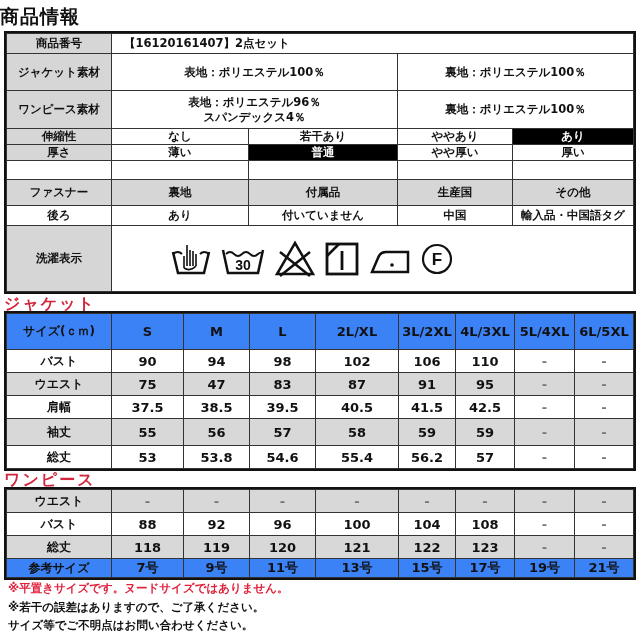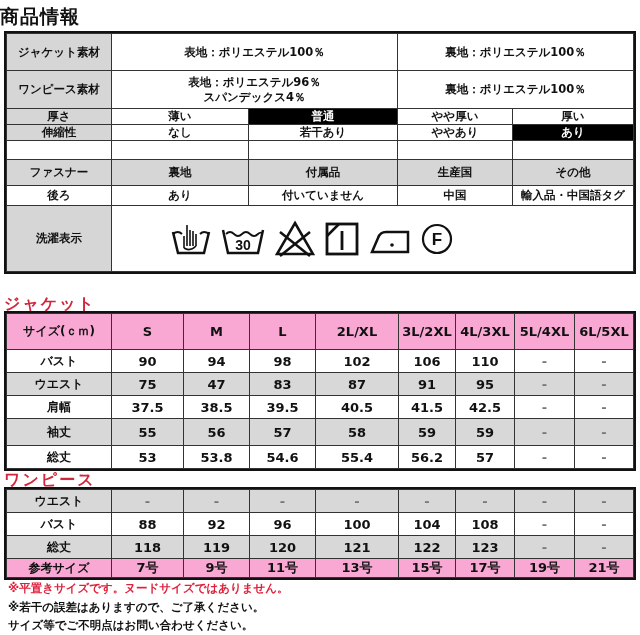--- a/index.html
+++ b/index.html
@@ -7,21 +7,21 @@
          font-family: "DejaVu Sans", "Liberation Sans", sans-serif; color: #111; }
   .title { position: absolute; left: 0; top: 4px; width: 640px; text-align: left;
            font-size: 19px; font-weight: bold; letter-spacing: 1px; }
   table { border-collapse: collapse; position: absolute; table-layout: fixed; }
   td { border: 1px solid #333; text-align: center; vertical-align: middle; padding: 0;
        font-size: 11.5px; font-weight: bold; overflow: hidden; white-space: nowrap; }
   .outer { outline: 2px solid #111; }
   .lbl { background: #d6d6d6; }
   .blk { background: #000; color: #fff; }
   .gray { background: #d8d8d8; }
-  .purple { background: #f9a8d4; }
+  .purple { background: #3b82f6; }
   .left { text-align: left; padding-left: 12px; }
   .section-label { position: absolute; left: 4px; color: #d1263b; font-size: 16px; font-weight: bold; letter-spacing: 2px; }
   .note { position: absolute; left: 8px; font-size: 11.5px; font-weight: bold; }
   .note.red { color: #e0213c; }
   .icons { display: flex; align-items: center; gap: 8px; padding-left: 58px; height: 100%; }
   .icons svg { display: block; }
   .size td { font-size: 13px; font-weight: bold; }
   .size td.first { font-size: 12px; }
   .dash { color: #777; font-weight: normal; }
 </style>
@@ -32,46 +32,50 @@
 
 <table class="outer" style="left:6px; top:33px; width:627px;">
   <colgroup>
     <col style="width:105px">
       <col style="width:137px">
       <col style="width:149px">
       <col style="width:115px">
       <col style="width:121px">
   </colgroup>
   <tbody>
+      <tr style="height:20px">
+    <td class="lbl">商品番号</td>
+    <td colspan="4" class="left">【16120161407】2点セット</td>
+  </tr>
   <tr style="height:37px">
     <td class="lbl">ジャケット素材</td>
     <td colspan="2">表地：ポリエステル100％</td>
     <td colspan="2">裏地：ポリエステル100％</td>
   </tr>
   <tr style="height:38px">
     <td class="lbl">ワンピース素材</td>
     <td colspan="2" style="line-height:15px;">
       <div>表地：ポリエステル96％</div>
       <div>スパンデックス4％</div>
     </td>
     <td colspan="2">裏地：ポリエステル100％</td>
   </tr>
   <tr style="height:16px">
+    <td class="lbl">伸縮性</td>
+    <td>なし</td>
+    <td>若干あり</td>
+    <td>ややあり</td>
+    <td class="blk">あり</td>
+  </tr>
+  <tr style="height:16px">
     <td class="lbl">厚さ</td>
     <td>薄い</td>
     <td class="blk">普通</td>
     <td>やや厚い</td>
     <td>厚い</td>
-  </tr>
-  <tr style="height:16px">
-    <td class="lbl">伸縮性</td>
-    <td>なし</td>
-    <td>若干あり</td>
-    <td>ややあり</td>
-    <td class="blk">あり</td>
   </tr>
   <tr style="height:19px">
     <td></td>
         <td></td>
         <td></td>
         <td></td>
         <td></td>
   </tr>
   <tr style="height:26px" class="gray">
     <td class="lbl">ファスナー</td>

